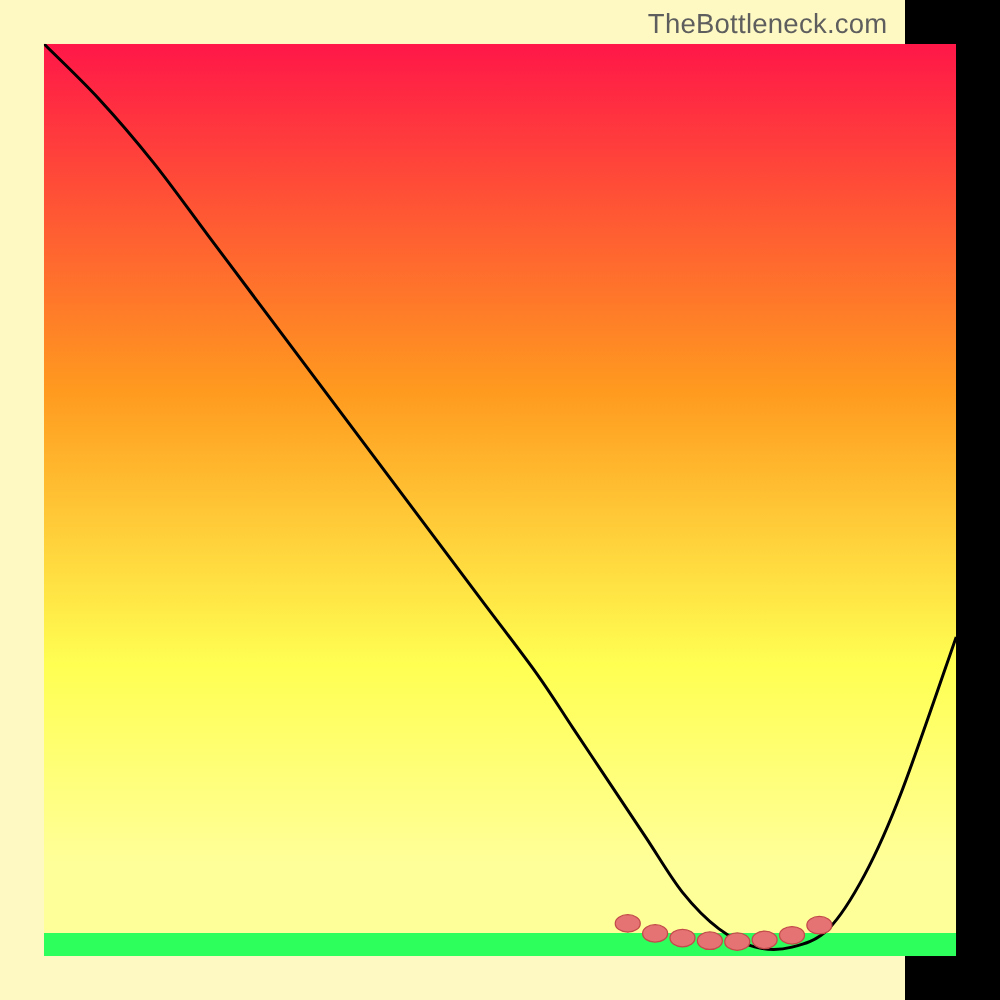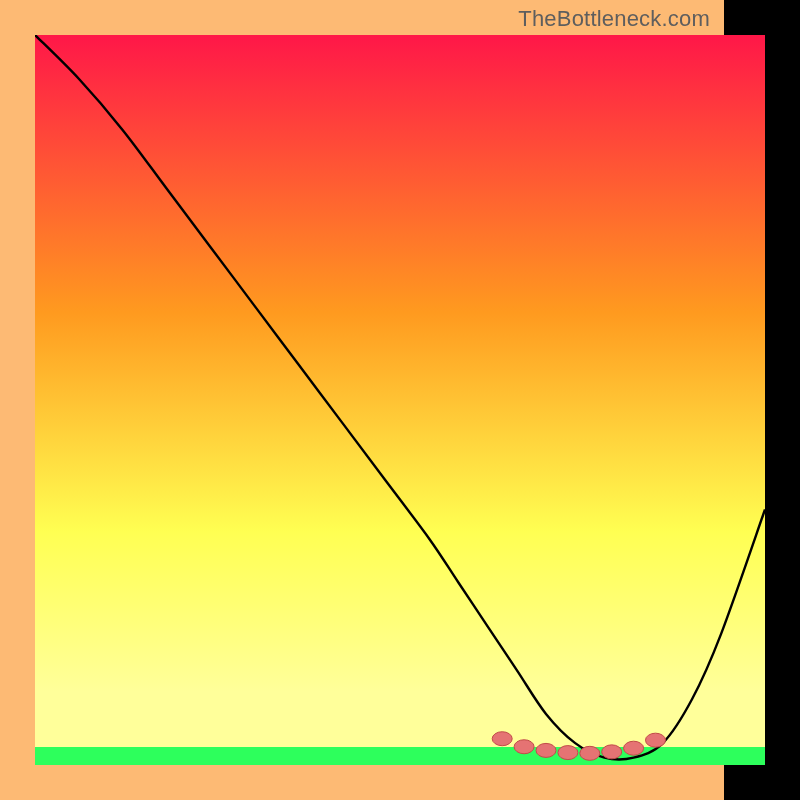--- a/index.html
+++ b/index.html
@@ -9,21 +9,21 @@
     height: 800px;
     background: #000;
     overflow: hidden;
   }
   .frame {
     position: absolute;
     left: 0;
     top: 0;
     width: 724px;
     height: 800px;
-    background: #fdba74;
+    background: #fef9c3;
   }
   .plot-area {
     position: absolute;
     left: 35px;
     top: 35px;
     width: 730px;
     height: 730px;
     overflow: hidden;
   }
   .gradient {

